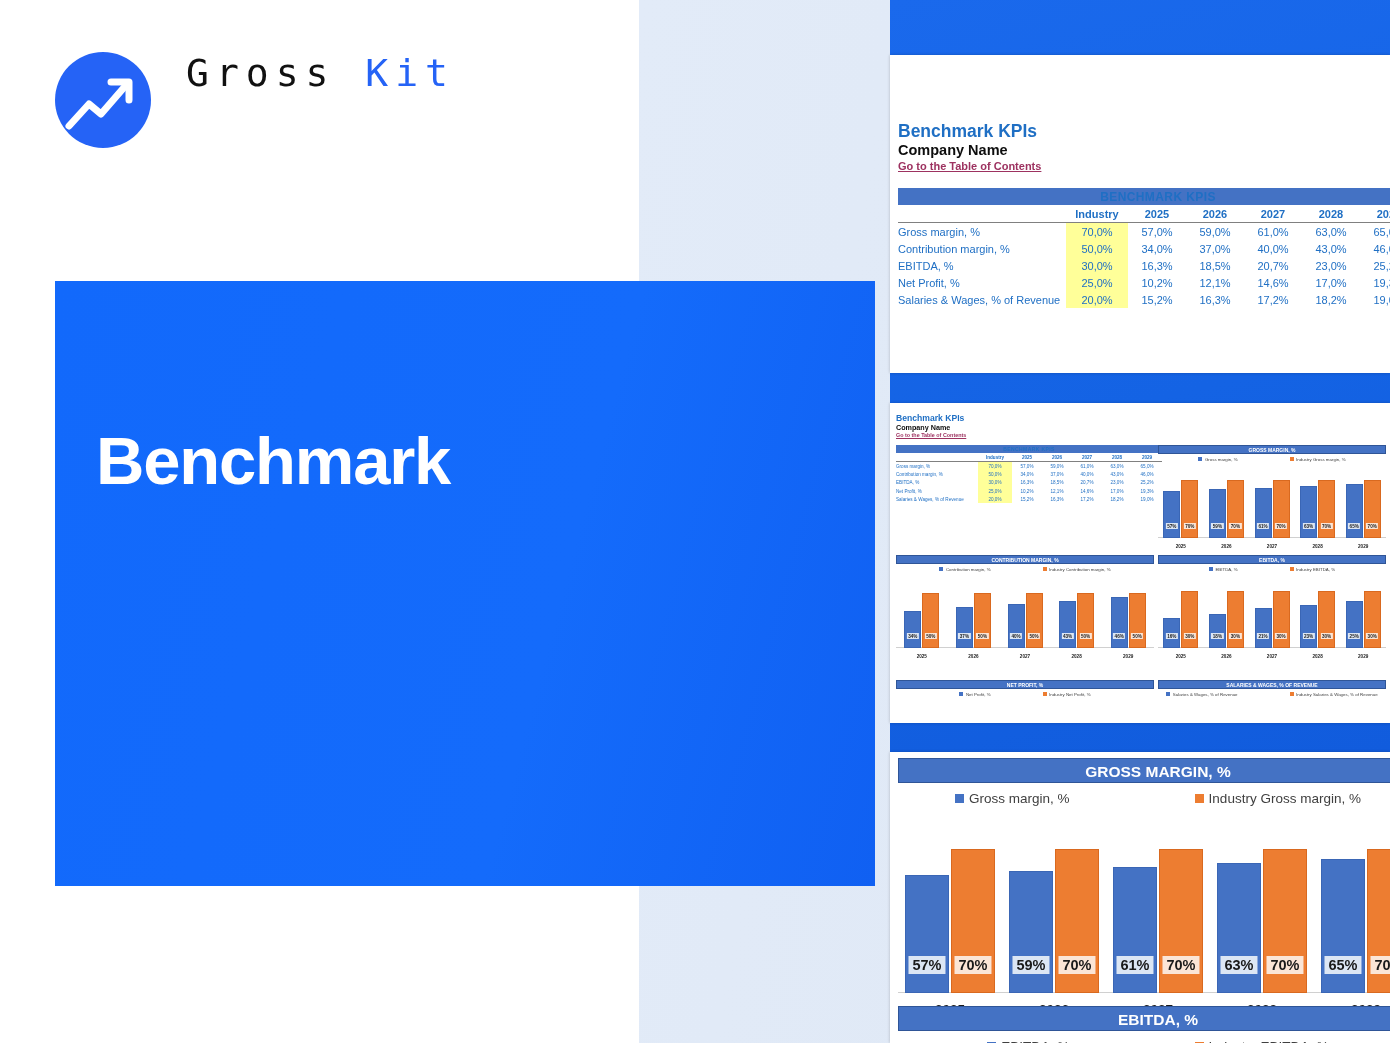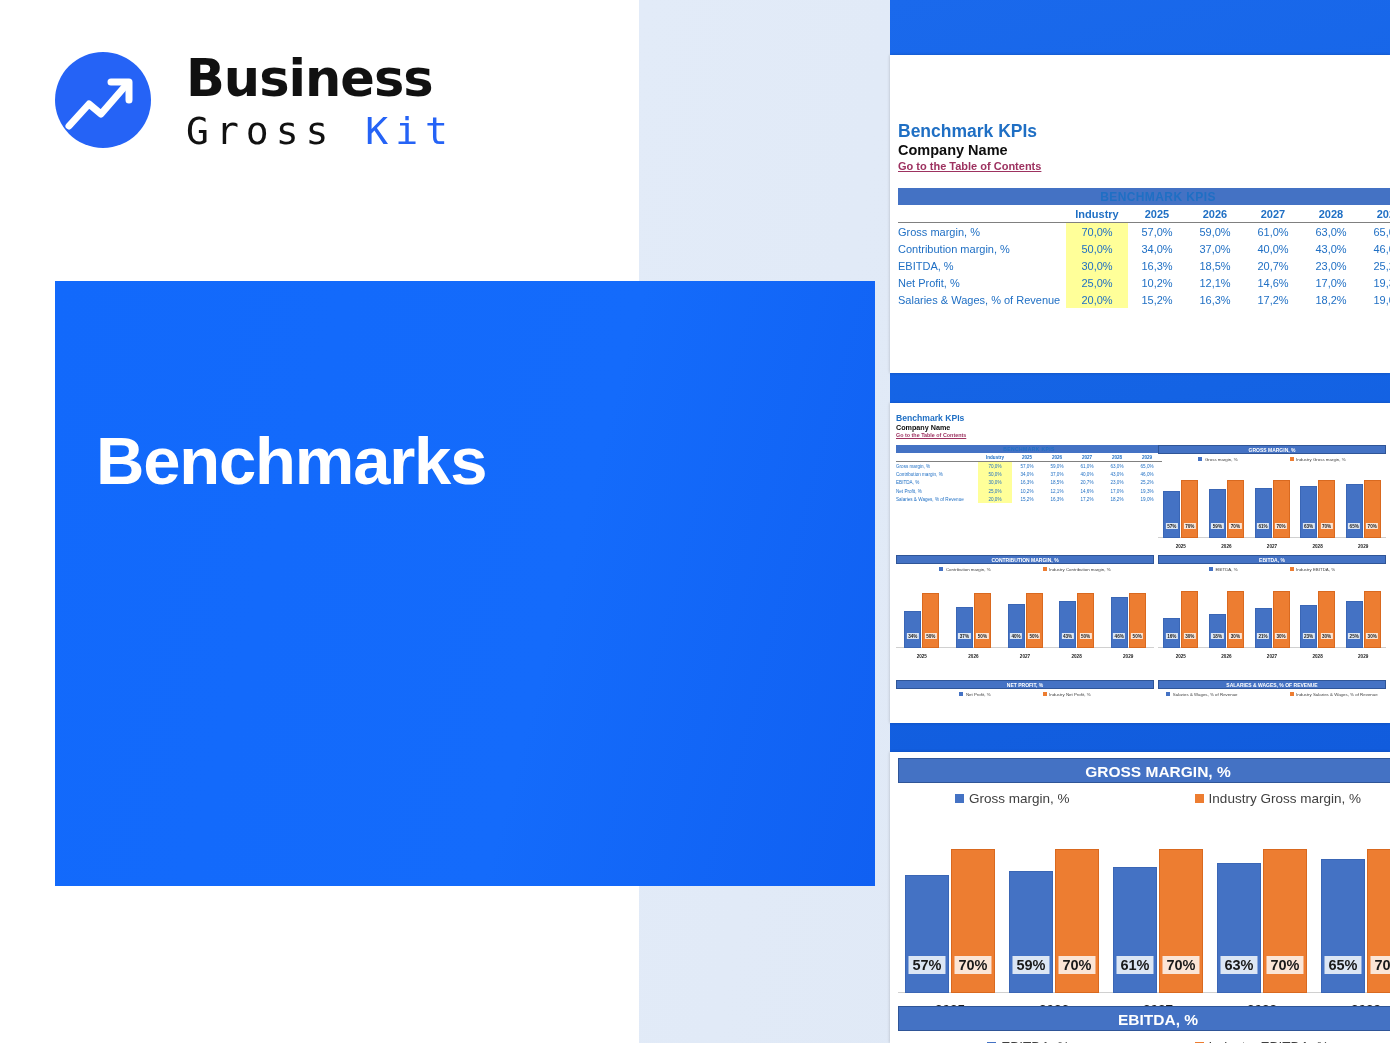--- a/index.html
+++ b/index.html
@@ -128,27 +128,26 @@
 <div class="bg-blue-right"></div>
 
 <div class="logo">
   <div class="logo-mark">
     <svg width="96" height="96" viewBox="0 0 96 96">
       <path d="M14 74 L34 52 L46 62 L72 32" stroke="#ffffff" stroke-width="7" fill="none" stroke-linecap="round" stroke-linejoin="round"></path>
       <path d="M56 30 H74 V48" stroke="#ffffff" stroke-width="7" fill="none" stroke-linecap="round" stroke-linejoin="round"></path>
     </svg>
   </div>
   <div class="logo-text">
-    <div class="logo-line1">Business</div>
     <div class="logo-line2"><span>Gross </span><span class="logo-kit">Kit</span></div>
   </div>
 </div>
 
 <div class="hero">
-  <div class="hero-title">Benchmarks</div>
+  <div class="hero-title">Benchmark</div>
 </div>
 
 <div class="sheet" id="sheet-top">
   <div class="hdr">
     <div class="sh-h1">Benchmark KPIs</div>
     <div class="sh-h2">Company Name</div>
     <div class="sh-link">Go to the Table of Contents</div>
   </div>
   <table class="bk">
     <colgroup>

